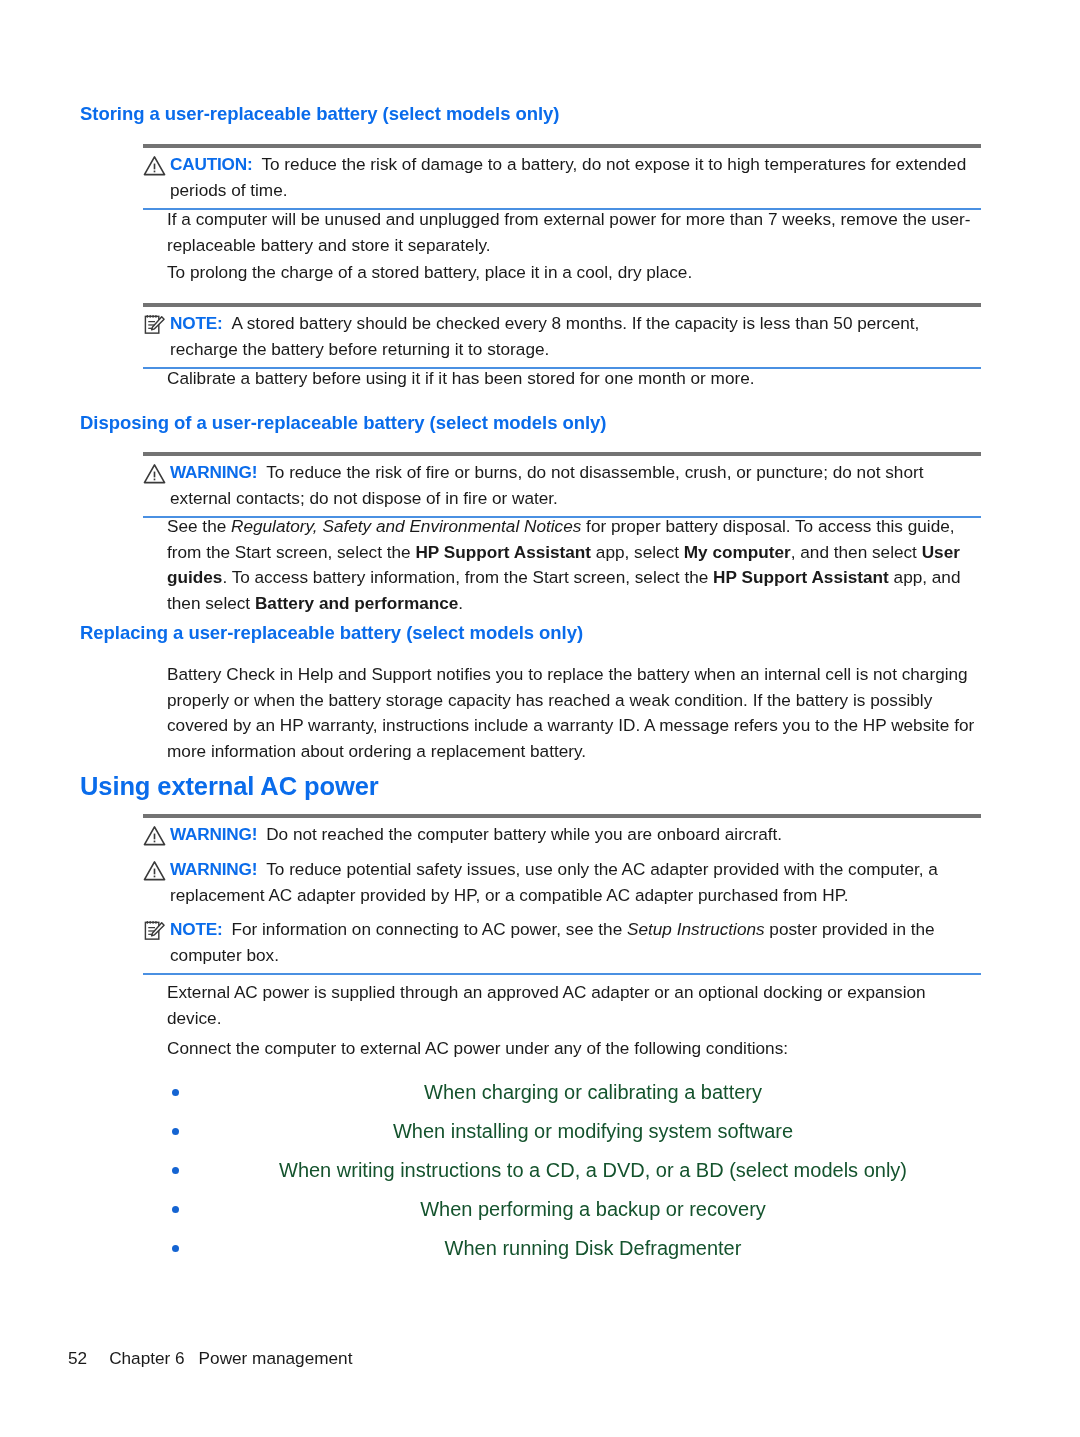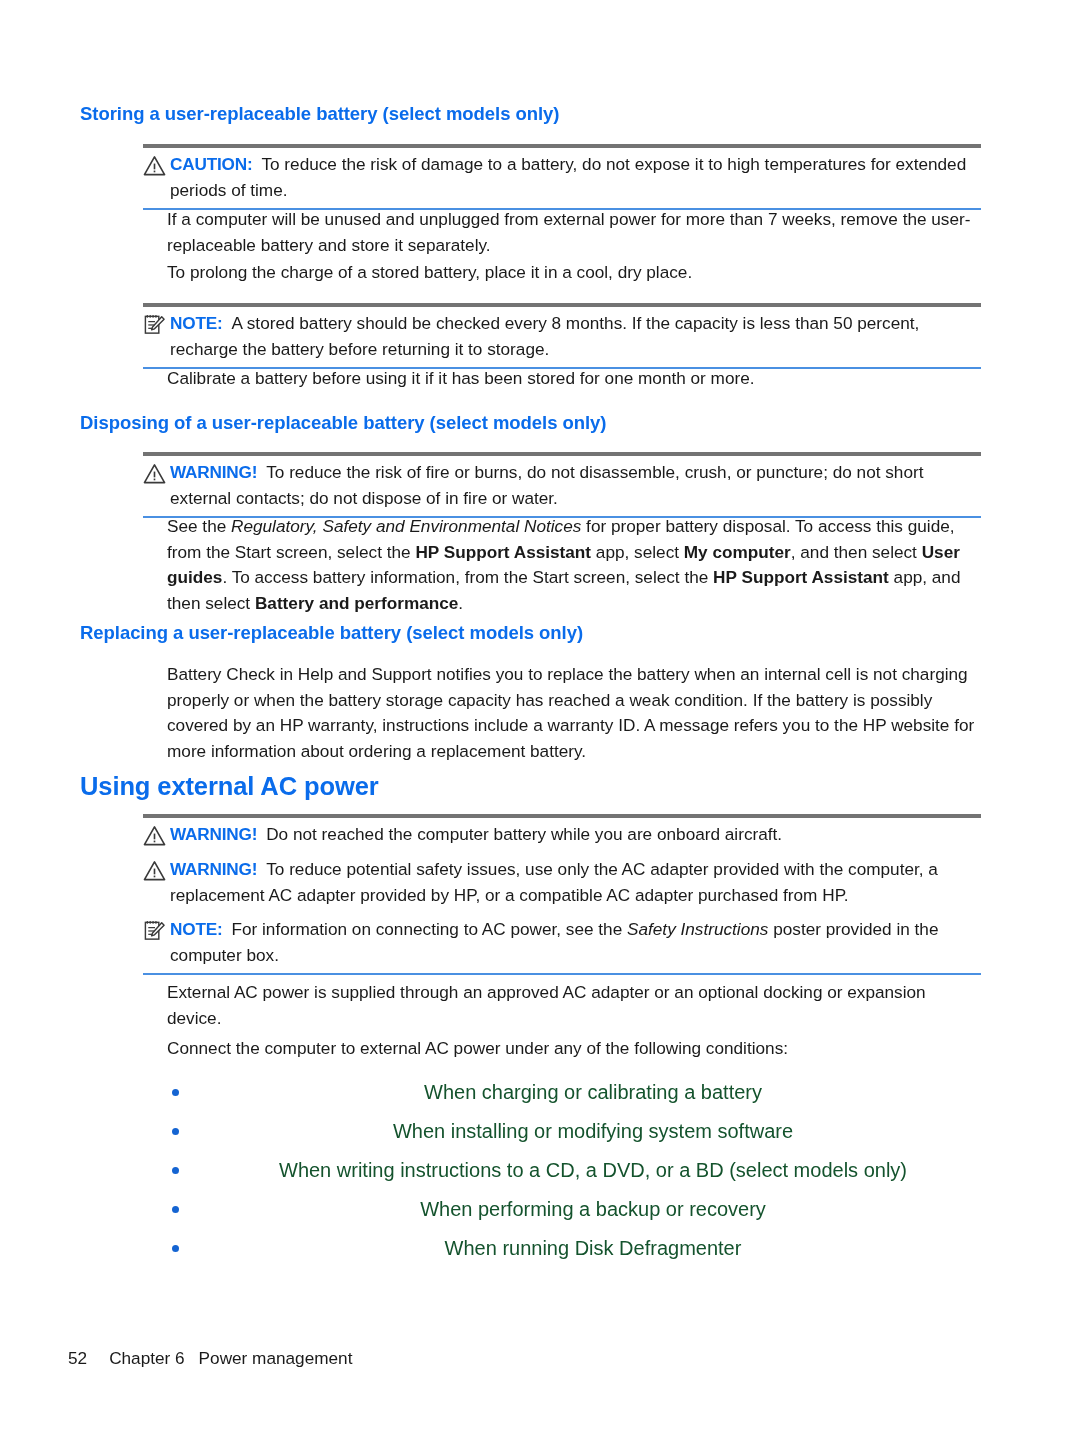--- a/index.html
+++ b/index.html
@@ -236,21 +236,21 @@
           <line x1="5.5" y1="9" x2="12.5" y2="9" stroke="#3a3a3a" stroke-width="1.3"></line>
           <line x1="5.5" y1="12.5" x2="12.5" y2="12.5" stroke="#3a3a3a" stroke-width="1.3"></line>
           <line x1="5.5" y1="16" x2="10.5" y2="16" stroke="#3a3a3a" stroke-width="1.3"></line>
           <line x1="4.5" y1="2" x2="4.5" y2="5" stroke="#3a3a3a" stroke-width="1.2"></line>
           <line x1="7.5" y1="2" x2="7.5" y2="5" stroke="#3a3a3a" stroke-width="1.2"></line>
           <line x1="10.5" y1="2" x2="10.5" y2="5" stroke="#3a3a3a" stroke-width="1.2"></line>
           <line x1="13.5" y1="2" x2="13.5" y2="5" stroke="#3a3a3a" stroke-width="1.2"></line>
           <polygon points="19.5,4 22,6.5 12,16.5 9,17.5 10,14.5" fill="#ffffff" stroke="#3a3a3a" stroke-width="1.5" stroke-linejoin="round"></polygon>
         </svg>
       </span>
-      <span class="lbl">NOTE:</span><span class="gap"></span><span>For information on connecting to AC power, see the </span><i>Safety Instructions</i><span> poster provided in the computer box.</span>
+      <span class="lbl">NOTE:</span><span class="gap"></span><span>For information on connecting to AC power, see the </span><i>Setup Instructions</i><span> poster provided in the computer box.</span>
     </div>
 
   </div>
 
   <p class="para" style="top:980px;">External AC power is supplied through an approved AC adapter or an optional docking or expansion device.</p>
 
   <p class="para" style="top:1036px;">Connect the computer to external AC power under any of the following conditions:</p>
 
   <ul class="bullets" style="top:1080px;">
     <li><span class="dot"></span><span>When charging or calibrating a battery</span></li>

